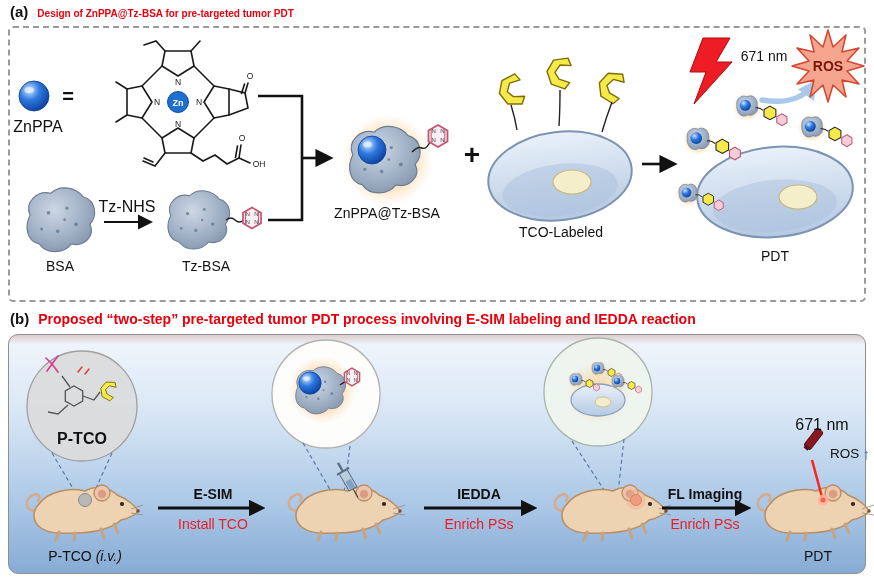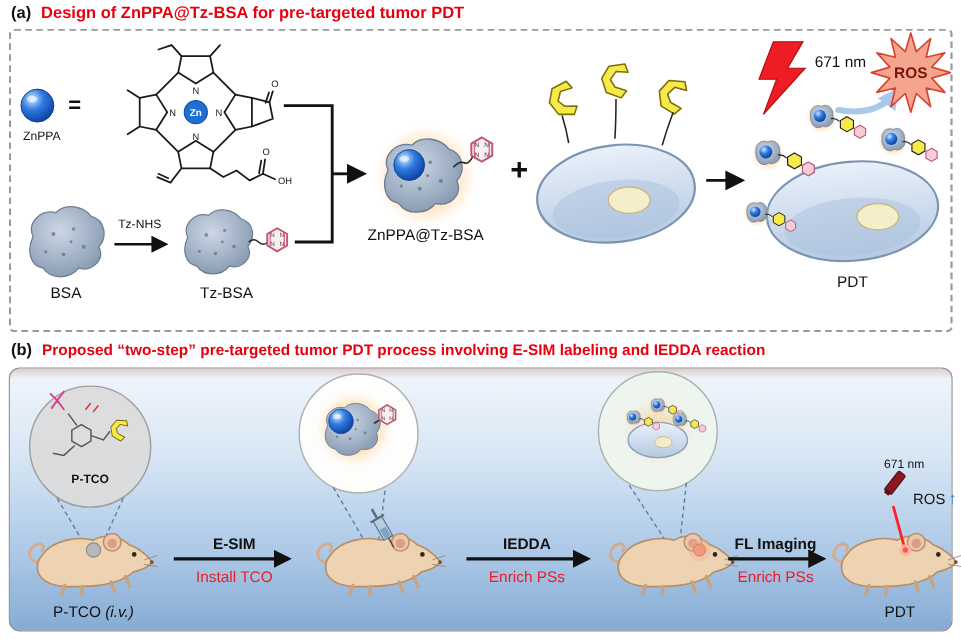--- a/index.html
+++ b/index.html
@@ -1,28 +1,28 @@
 <!DOCTYPE html>
 <html><head>
 <meta charset="utf-8">
 <style>
   *{box-sizing:border-box;margin:0;padding:0}
   html,body{background:#ffffff}
   body{font-family:"Liberation Sans",sans-serif;color:#111}
   .canvas{position:relative;width:874px;height:581px;background:#fff;overflow:hidden}
   .hdr{position:absolute;left:10px;display:flex;gap:9px;align-items:baseline;white-space:nowrap}
   .tag{font-weight:bold;font-size:15px;color:#111}
-  .title{font-weight:bold;font-size:15px;color:#e8000d}
+  .title{font-weight:bold;font-size:10px;color:#e8000d}
   .title-b{font-size:14px}
   .box-a{position:absolute;left:8px;top:26px;width:858px;height:276px;border:2px dashed #9a9a9a;border-radius:5px;background:#fff}
   .box-b{position:absolute;left:8px;top:334px;width:858px;height:240px;border:1.5px solid #8f8f8f;border-radius:10px;
          background:linear-gradient(180deg,#f4f8fc 0%,#dcc 0%,#eef4fb 4%,#d9e7f5 32%,#aac7e6 72%,#86abd4 100%)}
   svg.art{position:absolute;left:0;top:0}
   .lbl{position:absolute;font-size:14px;color:#111;text-align:center;line-height:1.18;white-space:nowrap}
-  .small{font-size:11px}
+  .small{font-size:16px}
   .bold{font-weight:bold}
   .red{color:#ed1c24;font-weight:normal}
   .stepTop{font-weight:bold}
   .it{font-style:italic}
   .plus{font-size:28px;font-weight:bold}
   .eq{font-size:20px;font-weight:bold}
   .rosA{font-weight:bold;color:#7a1408;font-size:14px}
   .rosB{display:flex;gap:3px;align-items:flex-start;justify-content:center;font-size:13.5px}
   .arrowUp{color:#3f7fd6;font-weight:bold;font-size:15px;line-height:1}
   .atom{font-family:"Liberation Sans",sans-serif;font-size:8.5px;fill:#1a1a1a;text-anchor:middle}
@@ -301,20 +301,21 @@
     <circle cx="823" cy="500" r="2.5" fill="#ff5a4a"></circle>
   </svg>
 
   <div class="lbl small" style="left:6px;top:118px;width:64px">ZnPPA</div>
   <div class="lbl eq" style="left:56px;top:85px;width:24px">=</div>
   <div class="lbl" style="left:28px;top:258px;width:64px">BSA</div>
   <div class="lbl small" style="left:95px;top:198px;width:64px">Tz-NHS</div>
   <div class="lbl" style="left:166px;top:258px;width:80px">Tz-BSA</div>
   <div class="lbl" style="left:312px;top:205px;width:150px">ZnPPA@Tz-BSA</div>
   <div class="lbl plus" style="left:458px;top:138px;width:28px">+</div>
+  <div class="lbl" style="left:495px;top:224px;width:132px">TCO-Labeled</div>
   <div class="lbl" style="left:728px;top:48px;width:72px">671 nm</div>
   <div class="lbl rosA" style="left:802px;top:58px;width:52px">ROS</div>
   <div class="lbl" style="left:743px;top:248px;width:64px">PDT</div>
 
   <div class="lbl small bold" style="left:40px;top:430px;width:84px">P-TCO</div>
 
   <div class="lbl" style="left:20px;top:548px;width:130px">
     <span>P-TCO</span>
     <span class="it">(i.v.)</span>
   </div>

